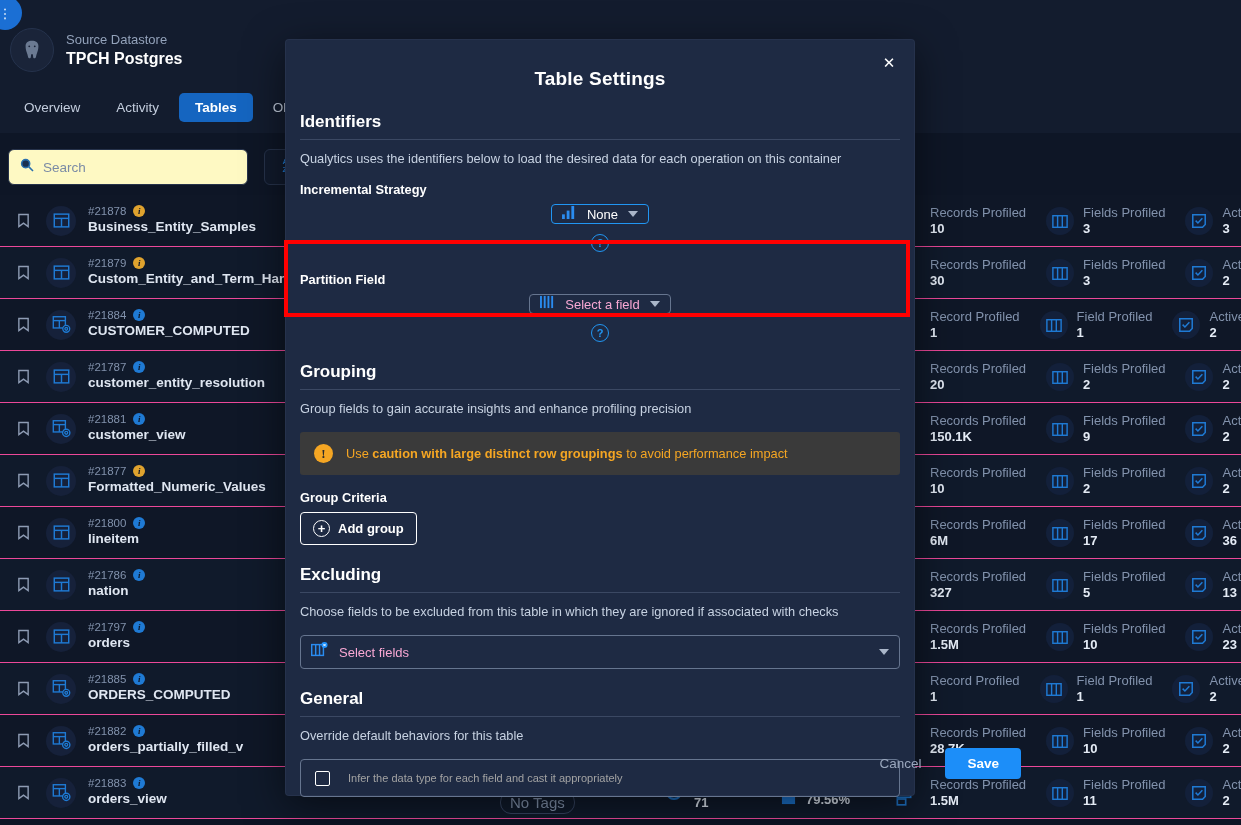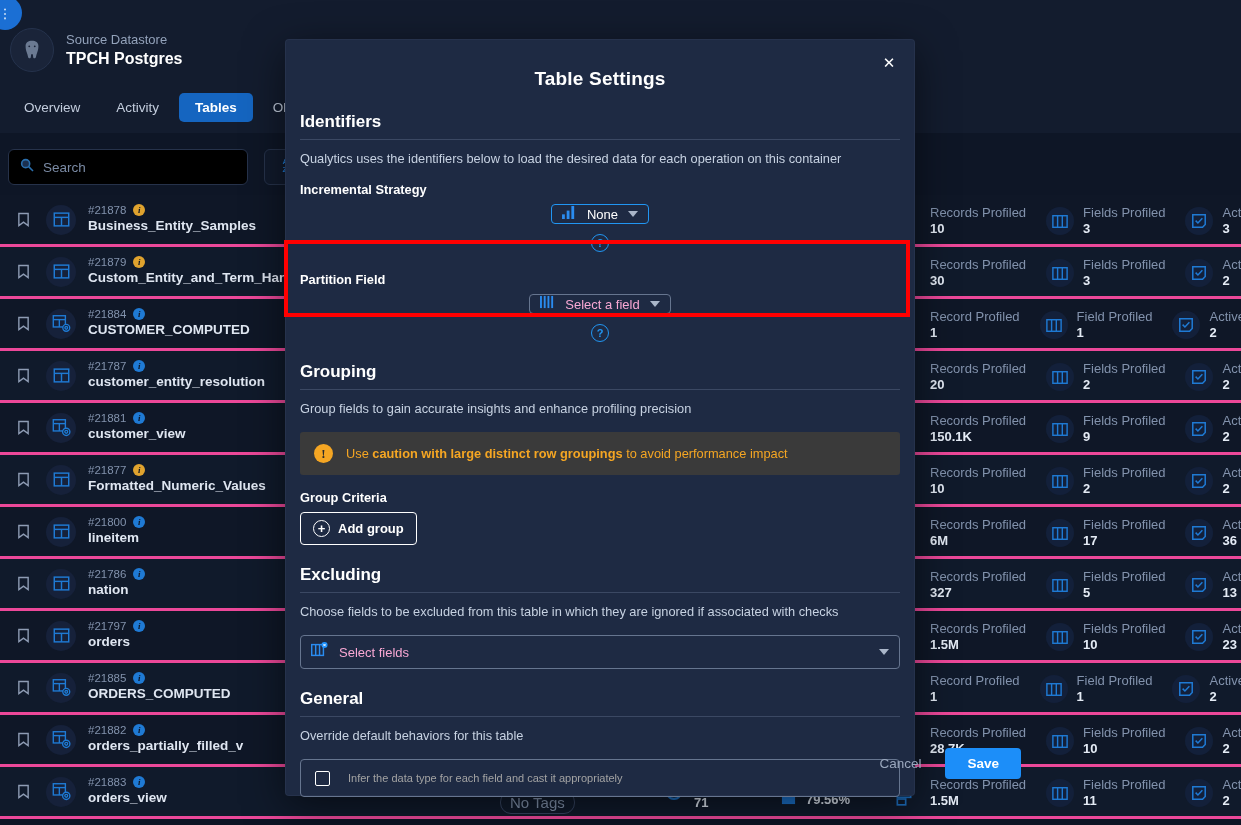--- a/index.html
+++ b/index.html
@@ -30,34 +30,34 @@
   .tabs { position: absolute; left: 8px; top: 93px; display: flex; gap: 4px; }
   .tab {
     padding: 7px 16px; font-size: 13.5px; color: #c3cddd; border-radius: 5px;
     white-space: nowrap;
   }
   .tab.active { background: #1565c0; color: #ffffff; font-weight: bold; }
 
   .toolbar { position: absolute; left: 0; top: 133px; width: 1241px; height: 62px; background: #0e1626; }
   .search-box {
     position: absolute; left: 8px; top: 149px; width: 240px; height: 36px;
-    border: 1px solid #26324a; border-radius: 6px; background: #000000;
+    border: 1px solid #26324a; border-radius: 6px; background: #fef9c3;
     display: flex; align-items: center; padding: 0 10px; gap: 8px;
   }
   .search-ph { font-size: 13.5px; color: #7b8ba5; }
   .sort-btn {
     position: absolute; left: 264px; top: 149px; width: 46px; height: 36px;
     border: 1px solid #26324a; border-radius: 6px; background: #111a2c;
     display: flex; align-items: center; justify-content: center;
   }
 
   
   .list { position: absolute; left: 0; top: 195px; width: 1241px; }
   .list-row {
-    position: relative; height: 52px; border-bottom: 3px solid #ec4899;
+    position: relative; height: 52px; border-bottom: 1px solid #ec4899;
     display: flex; align-items: center; background: #0f1727;
   }
   .list-row:nth-child(even) { background: #101a2b; }
   .bookmark { width: 46px; display: flex; justify-content: center; align-items: center; }
   .ticon {
     width: 30px; height: 30px; border-radius: 50%; background: #16213a;
     display: flex; align-items: center; justify-content: center; flex: 0 0 30px;
   }
   .tmeta { margin-left: 12px; width: 210px; overflow: hidden; }
   .tid-row { display: flex; align-items: center; gap: 7px; }

